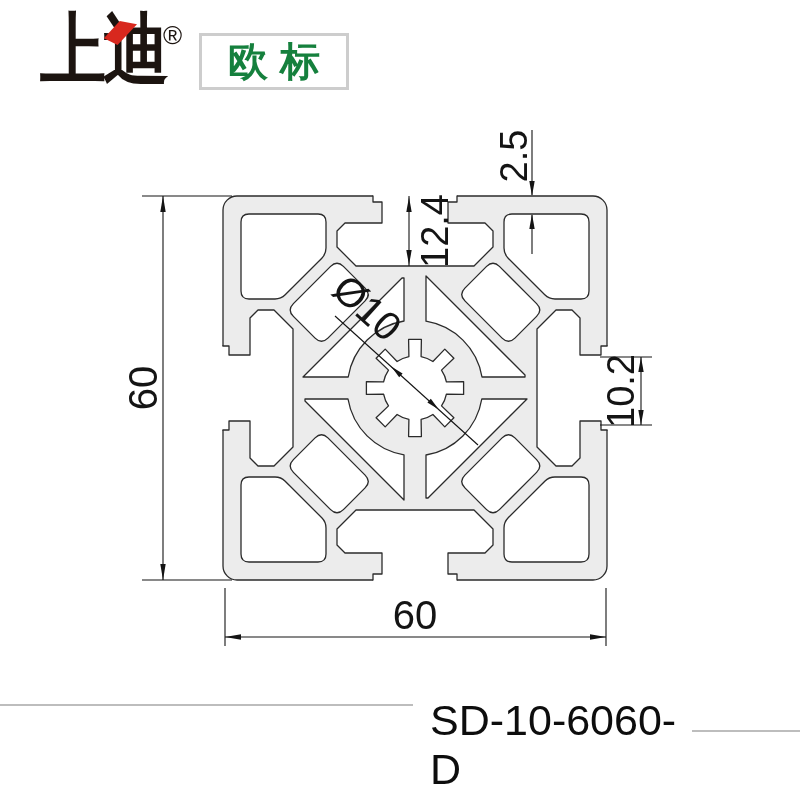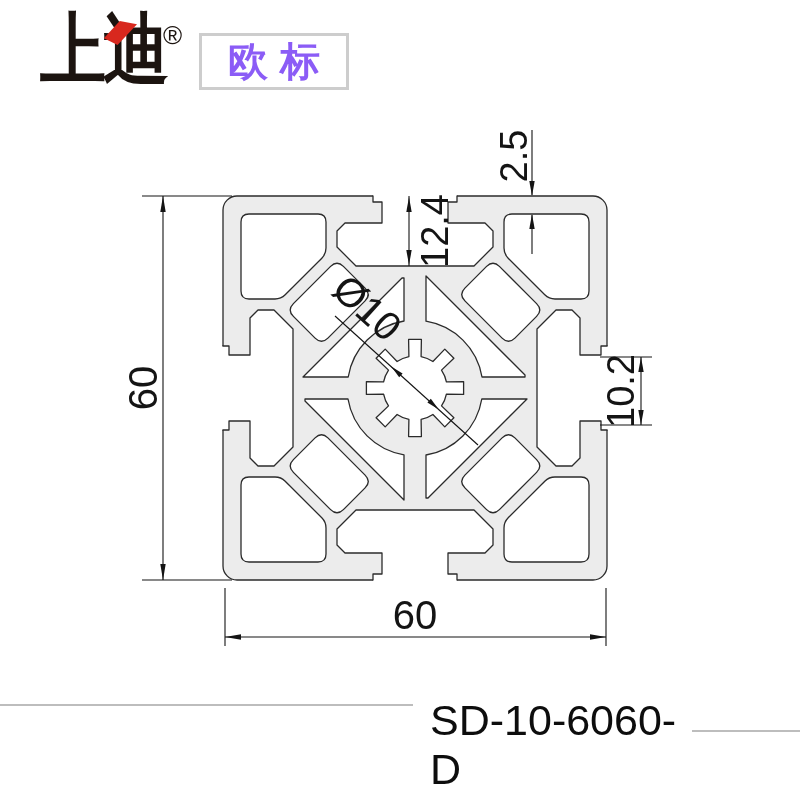--- a/index.html
+++ b/index.html
@@ -6,21 +6,21 @@
   .sheet{position:relative;width:800px;height:800px;background:#fff;overflow:hidden;
          font-family:"Liberation Sans","DejaVu Sans",sans-serif;}
   svg{position:absolute;left:0;top:0;}
   .brand{position:absolute;left:40px;top:10px;font-size:66px;font-weight:900;
          color:#1c1410;letter-spacing:-3px;line-height:1;transform:scaleY(1.18);
          transform-origin:top left;}
   .brand-reg{position:absolute;left:163px;top:20px;font-size:26px;color:#1c1410;font-weight:400;}
   .brand-accent{position:absolute;left:101px;top:21px;width:36px;height:24px;
          background:#d8281e;clip-path:polygon(8% 72%,52% 0%,100% 14%,46% 100%);}
   .badge{position:absolute;left:199px;top:33px;width:132px;height:51px;
-         border:3px solid #cdcdcd;color:#8b5cf6;font-size:40px;font-weight:700;
+         border:3px solid #cdcdcd;color:#15803d;font-size:40px;font-weight:700;
          display:flex;align-items:center;justify-content:center;letter-spacing:12px;
          padding-left:12px;}
   .titleline{position:absolute;background:#bdbdbd;height:2px;}
   .tl-left{left:0;top:704px;width:413px;}
   .tl-right{left:692px;top:730px;width:108px;}
   .part-number{position:absolute;left:430px;top:696px;width:260px;text-align:left;
          font-size:43px;color:#0d0d0d;letter-spacing:0px;}
   text{font-family:"Liberation Sans","DejaVu Sans",sans-serif;fill:#141414;}
 </style>
 </head>

